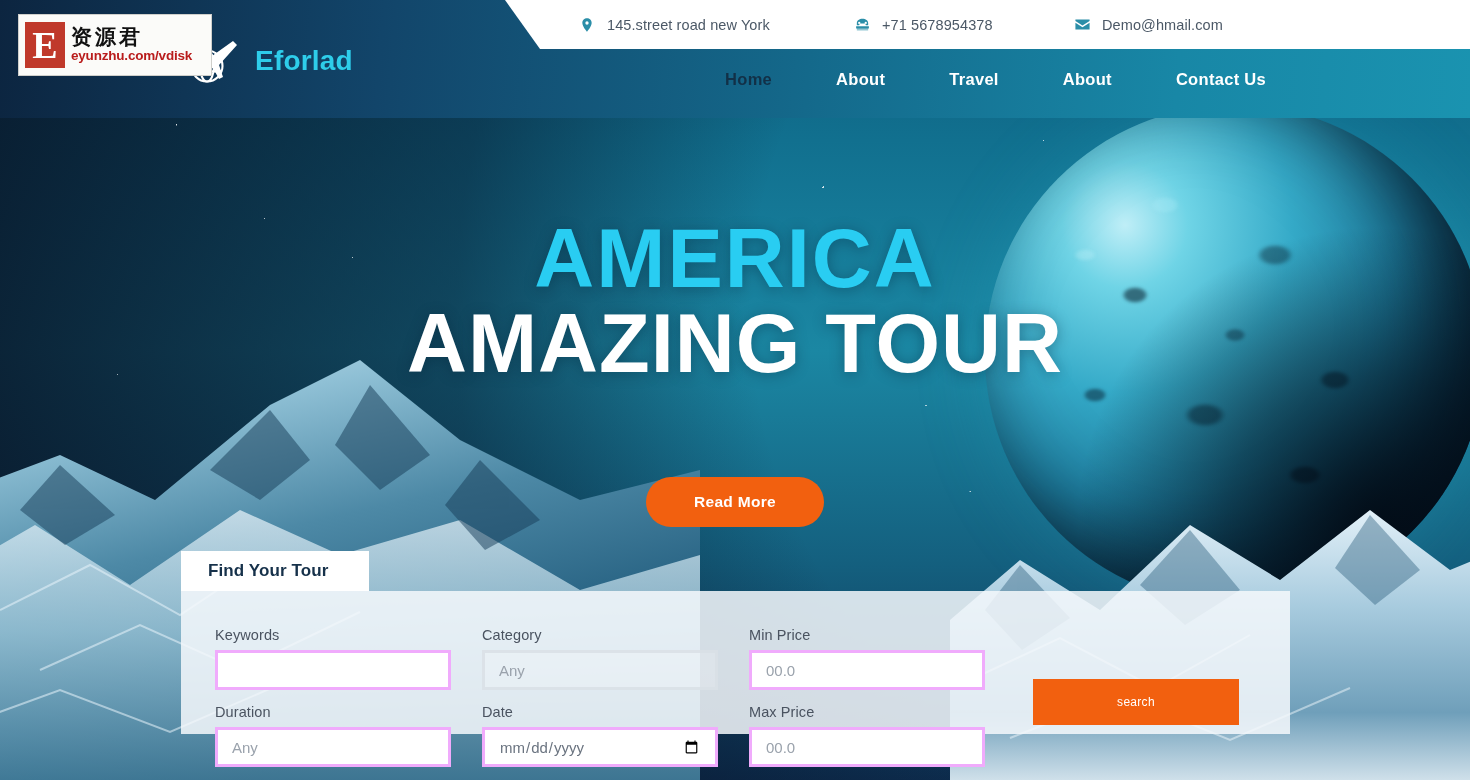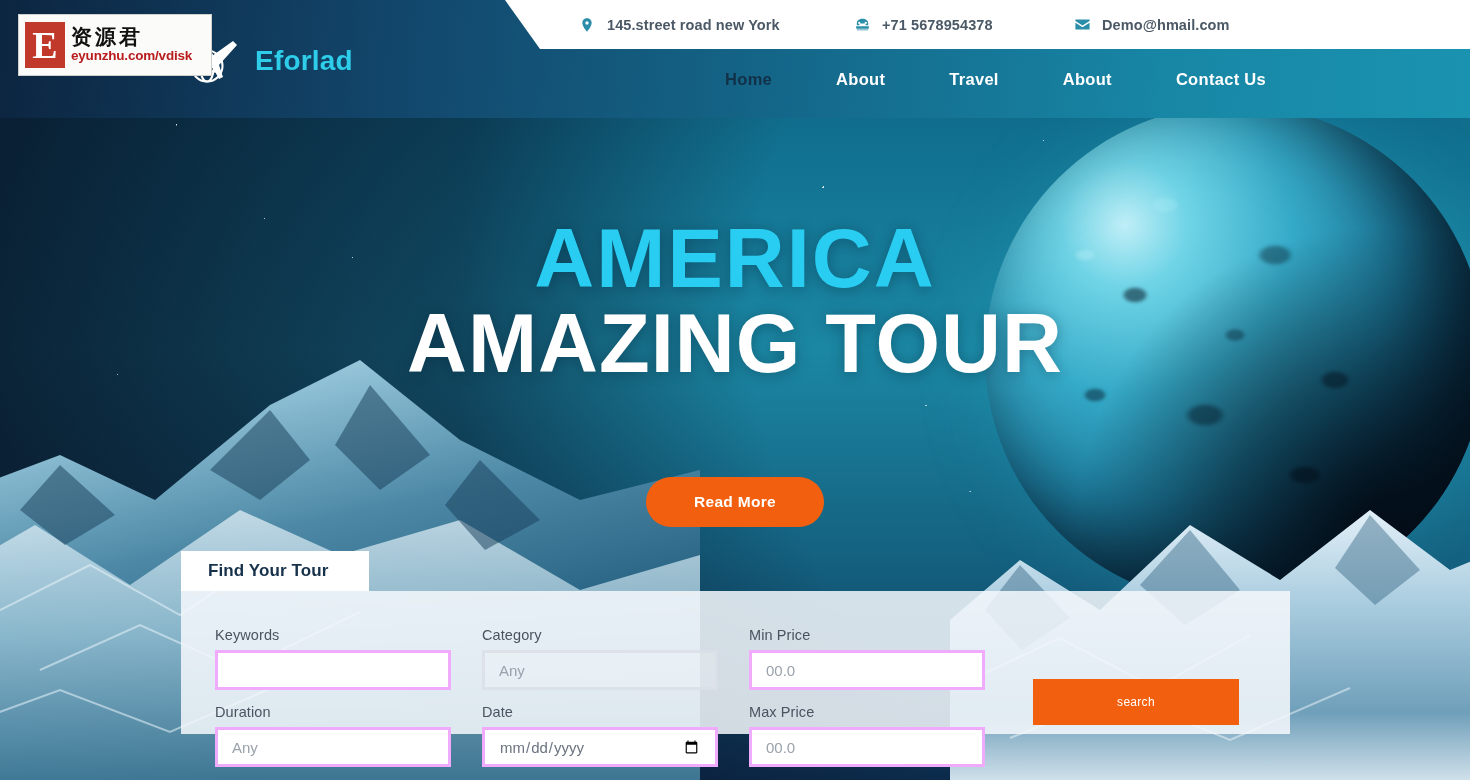--- a/index.html
+++ b/index.html
@@ -120,21 +120,20 @@
     clip-path: polygon(505px 0, 1470px 0, 1470px 49px, 540px 49px);
     display: flex;
     align-items: center;
     z-index: 30;
   }
   .contact-list {
     display: flex;
     align-items: center;
     margin-left: 578px;
     gap: 0;
-    font-weight: bold;
   }
   .contact-item {
     display: flex;
     align-items: center;
     gap: 11px;
     font-size: 14.5px;
     color: #4b5866;
     letter-spacing: .1px;
   }
   .contact-item.loc  { width: 275px; }

